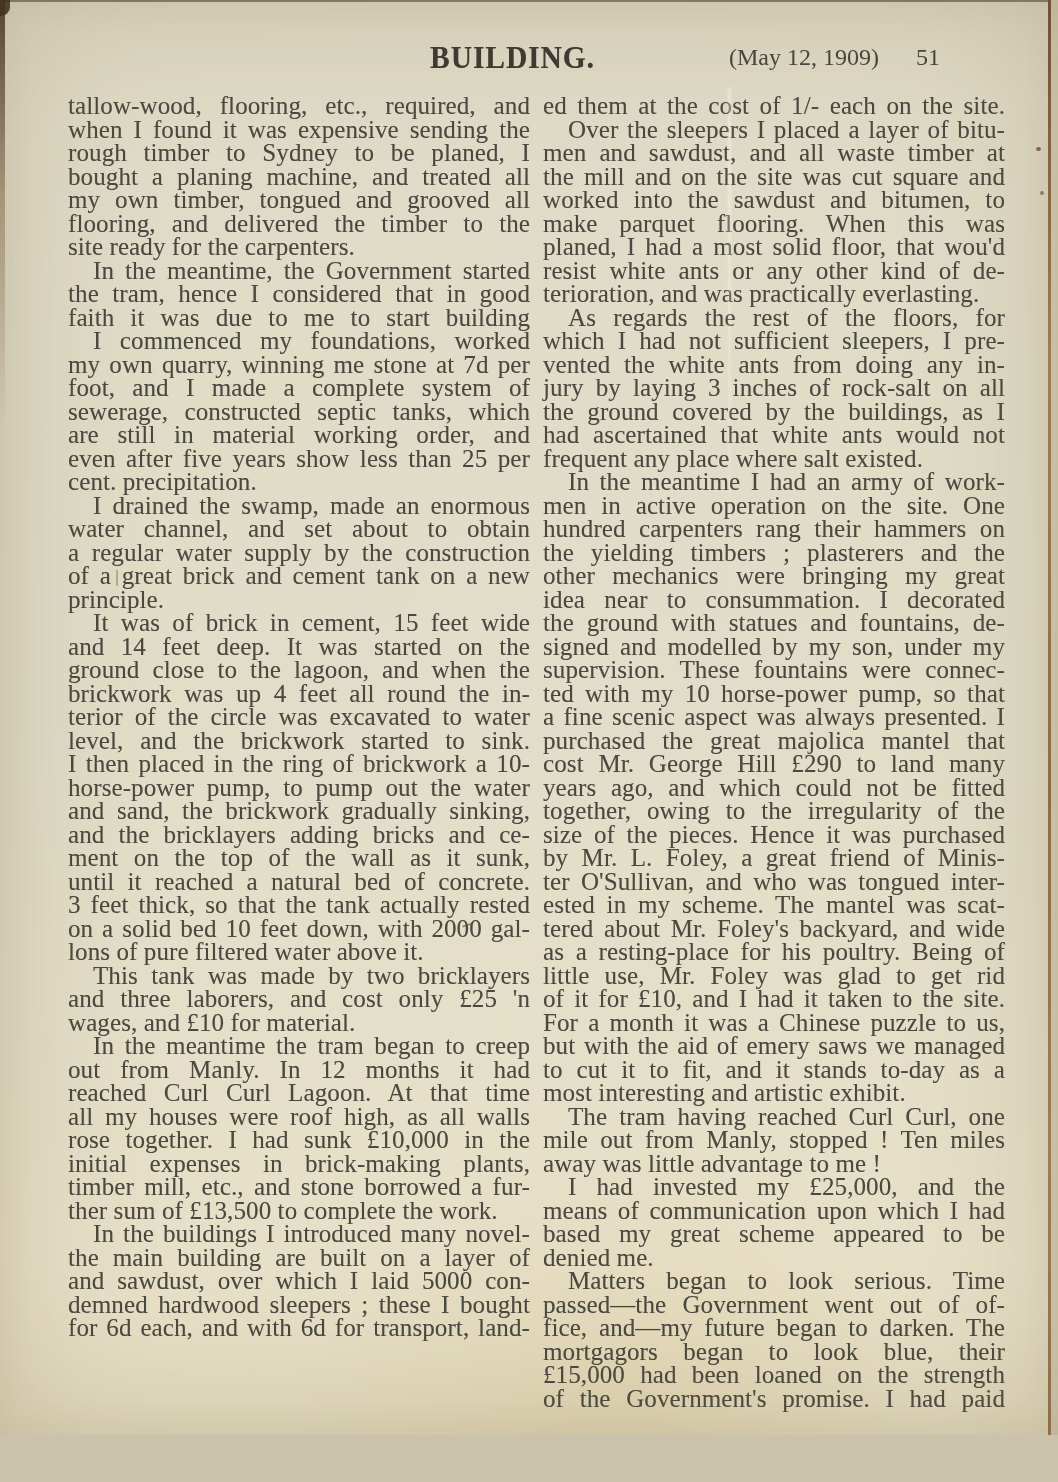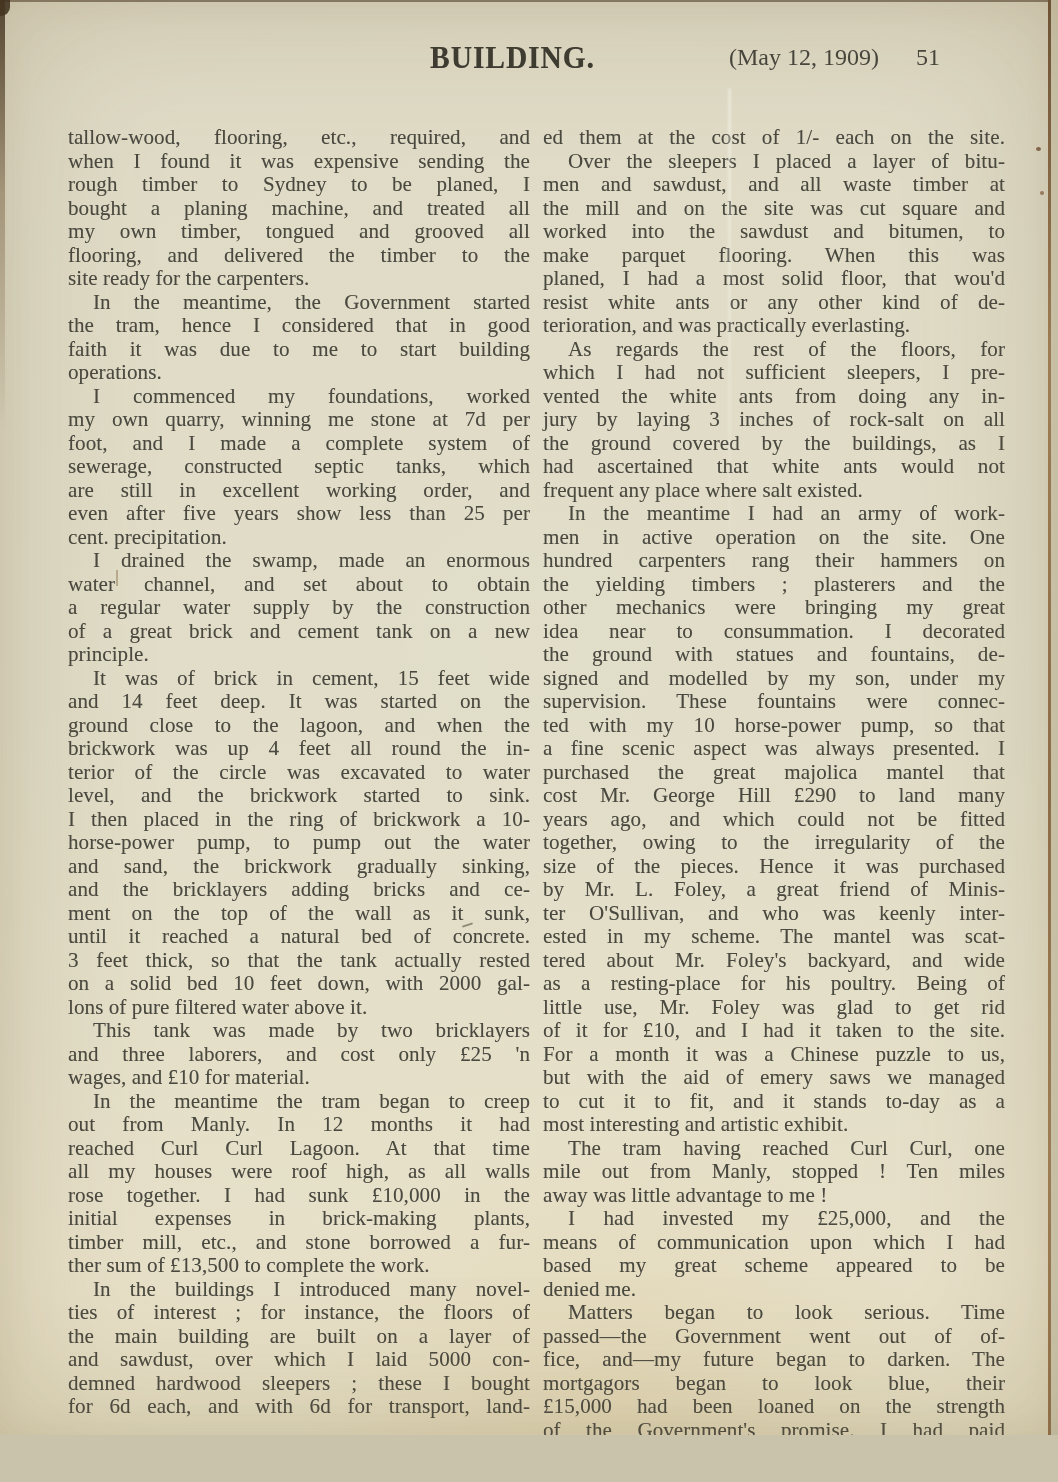--- a/index.html
+++ b/index.html
@@ -33,22 +33,22 @@
   
   .masthead { position:absolute; top:40px; left:68px; width:937px; height:38px; }
   .masthead-title { position:absolute; left:-24px; right:24px; top:0; text-align:center;
     font-size:31px; font-weight:bold; letter-spacing:1px; transform:scaleX(0.95);
     color:#3b3a31; text-shadow:0.3px 0.3px 0.4px rgba(59,58,49,0.4); }
   .masthead-right { position:absolute; right:65px; top:4px; display:flex; gap:37px;
     font-size:24px; color:#45443c; }
 
   
   .columns { position:absolute; top:94px; left:68px; width:937px; display:flex; gap:13px; }
-  .column { width:462px; font-size:21px; line-height:23.5px; letter-spacing:0.1px;
-    color:#4a4940; text-shadow:0.2px 0.2px 0.3px rgba(70,68,60,0.30);margin-top:32px; }
+  .column { width:462px; font-size:25px; line-height:23.5px; letter-spacing:0.1px;
+    color:#4a4940; text-shadow:0.2px 0.2px 0.3px rgba(70,68,60,0.30); }
   .para { margin:0; }
   .line { display:block; text-align:justify; text-align-last:justify; }
   .line.last { text-align-last:left; }
   .line.indent { text-indent:25px; }
 </style>
 </head>
 <body>
 
 <div id="page">
   <div class="masthead">
@@ -67,28 +67,27 @@
           <span class="line">rough timber to Sydney to be planed, I</span>
           <span class="line">bought a planing machine, and treated all</span>
           <span class="line">my own timber, tongued and grooved all</span>
           <span class="line">flooring, and delivered the timber to the</span>
           <span class="line last">site ready for the carpenters.</span>
         </p>
         <p class="para">
           <span class="line indent">In the meantime, the Government started</span>
           <span class="line">the tram, hence I considered that in good</span>
           <span class="line">faith it was due to me to start building</span>
-          <span class="line last">operations.</span>
         </p>
         <p class="para">
           <span class="line indent">I commenced my foundations, worked</span>
           <span class="line">my own quarry, winning me stone at 7d per</span>
           <span class="line">foot, and I made a complete system of</span>
           <span class="line">sewerage, constructed septic tanks, which</span>
-          <span class="line">are still in excellent working order, and</span>
+          <span class="line">are still in material working order, and</span>
           <span class="line">even after five years show less than 25 per</span>
           <span class="line last">cent. precipitation.</span>
         </p>
         <p class="para">
           <span class="line indent">I drained the swamp, made an enormous</span>
           <span class="line">water channel, and set about to obtain</span>
           <span class="line">a regular water supply by the construction</span>
           <span class="line">of a great brick and cement tank on a new</span>
           <span class="line last">principle.</span>
         </p>
@@ -119,21 +118,20 @@
           <span class="line">out from Manly.  In 12 months it had</span>
           <span class="line">reached Curl Curl Lagoon.  At that time</span>
           <span class="line">all my houses were roof high, as all walls</span>
           <span class="line">rose together.  I had sunk £10,000 in the</span>
           <span class="line">initial expenses in brick-making plants,</span>
           <span class="line">timber mill, etc., and stone borrowed a fur-</span>
           <span class="line last">ther sum of £13,500 to complete the work.</span>
         </p>
         <p class="para">
           <span class="line indent">In the buildings I introduced many novel-</span>
-          <span class="line">ties of interest ; for instance, the floors of</span>
           <span class="line">the main building are built on a layer of</span>
           <span class="line">and sawdust, over which I laid 5000 con-</span>
           <span class="line">demned hardwood sleepers ; these I bought</span>
           <span class="line">for 6d each, and with 6d for transport, land-</span>
         </p>
       </div>
     <div class="column">
         <p class="para">
           <span class="line">ed them at the cost of 1/- each on the site.</span>
         </p>
@@ -167,21 +165,21 @@
           <span class="line">signed and modelled by my son, under my</span>
           <span class="line">supervision.  These fountains were connec-</span>
           <span class="line">ted with my 10 horse-power pump, so that</span>
           <span class="line">a fine scenic aspect was always presented. I</span>
           <span class="line">purchased the great majolica mantel that</span>
           <span class="line">cost Mr. George Hill £290 to land many</span>
           <span class="line">years ago, and which could not be fitted</span>
           <span class="line">together, owing to the irregularity of the</span>
           <span class="line">size of the pieces.  Hence it was purchased</span>
           <span class="line">by Mr. L. Foley, a great friend of Minis-</span>
-          <span class="line">ter O'Sullivan, and who was keenly inter-</span>
+          <span class="line">ter O'Sullivan, and who was tongued inter-</span>
           <span class="line">ested in my scheme.  The mantel was scat-</span>
           <span class="line">tered about Mr. Foley's backyard, and wide</span>
           <span class="line">as a resting-place for his poultry.  Being of</span>
           <span class="line">little use, Mr. Foley was glad to get rid</span>
           <span class="line">of it for £10, and I had it taken to the site.</span>
           <span class="line">For a month it was a Chinese puzzle to us,</span>
           <span class="line">but with the aid of emery saws we managed</span>
           <span class="line">to cut it to fit, and it stands to-day as a</span>
           <span class="line last">most interesting and artistic exhibit.</span>
         </p>

